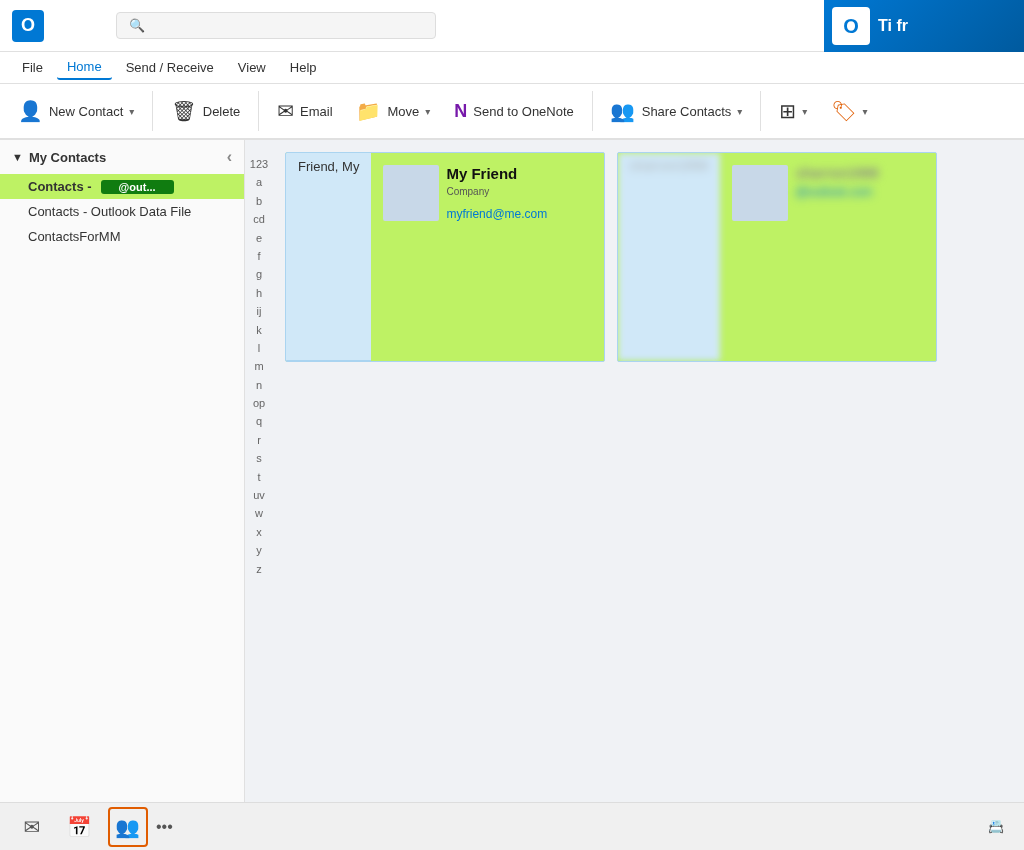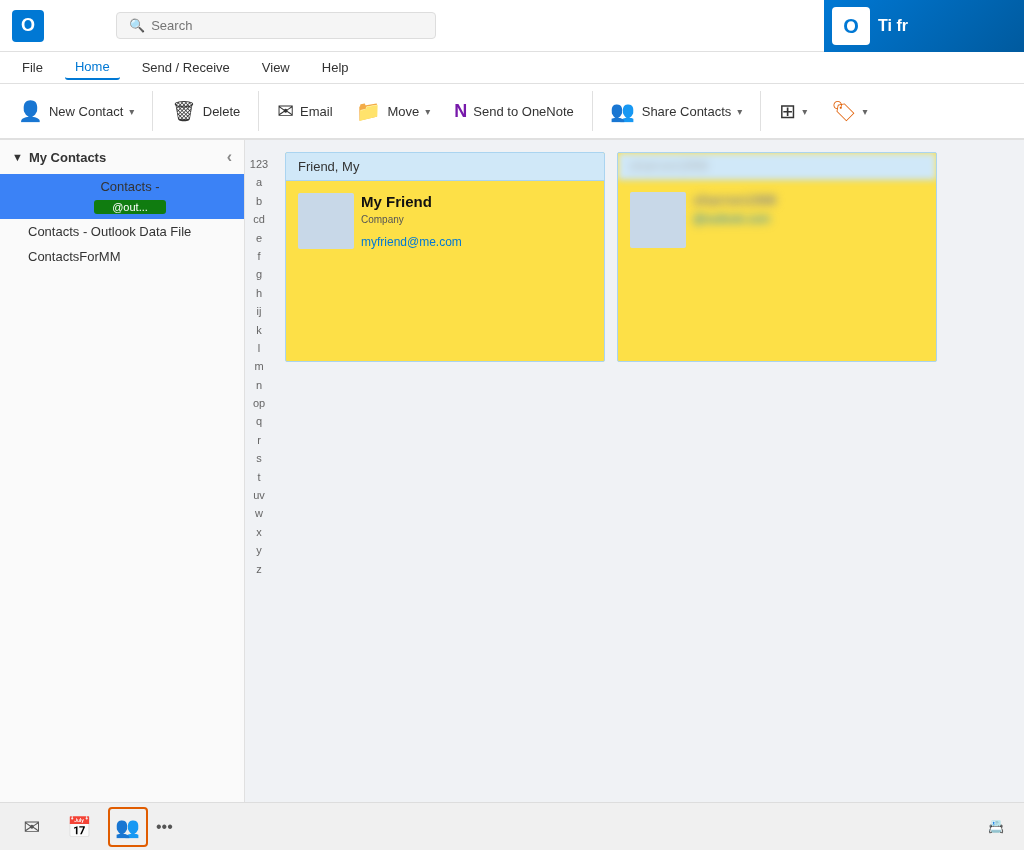--- a/index.html
+++ b/index.html
@@ -58,21 +58,21 @@
     .promo-text { color: white; font-size: 16px; font-weight: 600; text-align: right; }
 
     
     .menu-bar {
       height: 32px;
       background: #fff;
       display: flex;
       align-items: center;
       padding: 0 12px;
       border-bottom: 1px solid #e0e0e0;
-      gap: 12px;
+      gap: 4px;
     }
     .menu-item {
       padding: 4px 10px;
       font-size: 13px;
       cursor: pointer;
       border-radius: 3px;
       color: #333;
     }
     .menu-item.active {
       color: #0078d4;
@@ -133,21 +133,21 @@
     .sidebar-section-header .arrow { margin-right: 6px; font-size: 11px; }
     .sidebar-item {
       padding: 5px 12px 5px 28px;
       font-size: 13px;
       color: #333;
       cursor: pointer;
       display: flex;
       align-items: center;
       gap: 6px;
     }
-    .sidebar-item.active { background: #3b82f6; font-weight: 400; flex-direction: column; }
+    .sidebar-item.active { background: #bef264; font-weight: 700; }
     .sidebar-item .email-badge {
       display: inline-block;
       background: #107c10;
       color: white;
       border-radius: 3px;
       padding: 1px 18px;
       font-size: 11px;
       margin: 0 3px;
     }
     .collapse-btn {
@@ -189,25 +189,25 @@
       padding: 12px;
       display: flex;
       flex-wrap: wrap;
       align-content: flex-start;
       gap: 12px;
     }
 
     .contact-card {
       width: 320px;
       height: 210px;
-      background: #fde047;
+      background: #bef264;
       border: 1.5px solid #aad4f0;
       border-radius: 2px;
       display: flex;
-      flex-direction: column;
+      flex-direction: row;
       overflow: hidden;
     }
     .contact-card .card-header {
       background: #d0e8f8;
       padding: 6px 12px;
       font-size: 13px;
       font-weight: 500;
       color: #333;
       border-bottom: 1px solid #aad4f0;
     }
@@ -265,21 +265,20 @@
   </style>
 </head>
 <body>
 
 <div class="title-bar">
   <div class="outlook-logo">
     <span>O</span>
   </div>
   <div class="search-bar">
     <span style="margin-right:6px;color:#888;">🔍</span>
-    <input type="text" placeholder="Search" style="">
   </div>
   <div class="title-bar-promo">
     <div class="promo-icon">
       <span>O</span>
     </div>
     <span class="promo-text">Ti fr</span>
   </div>
 </div>
 
 <div class="menu-bar">

